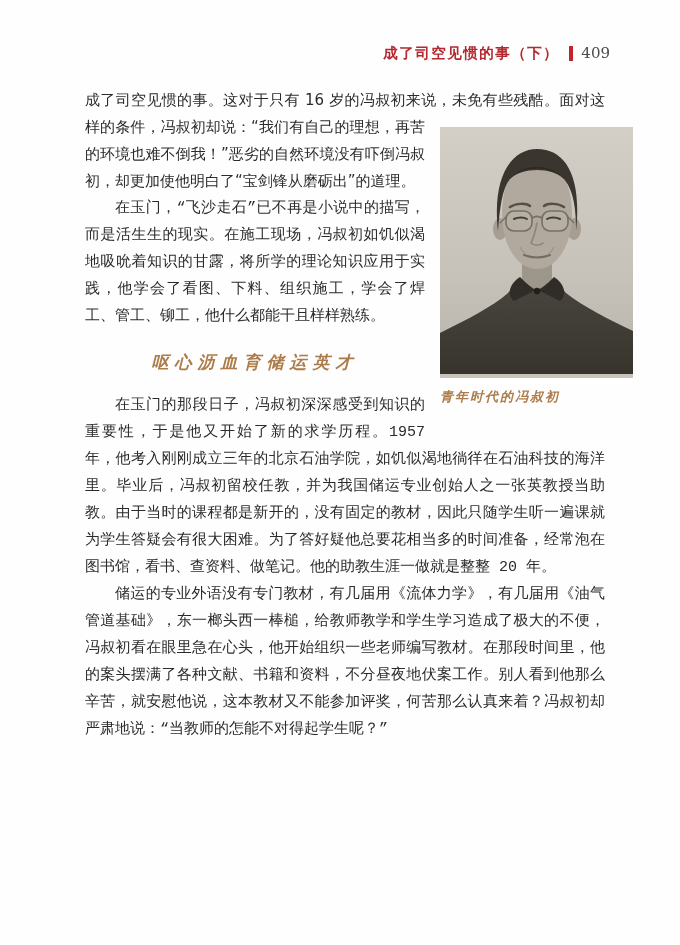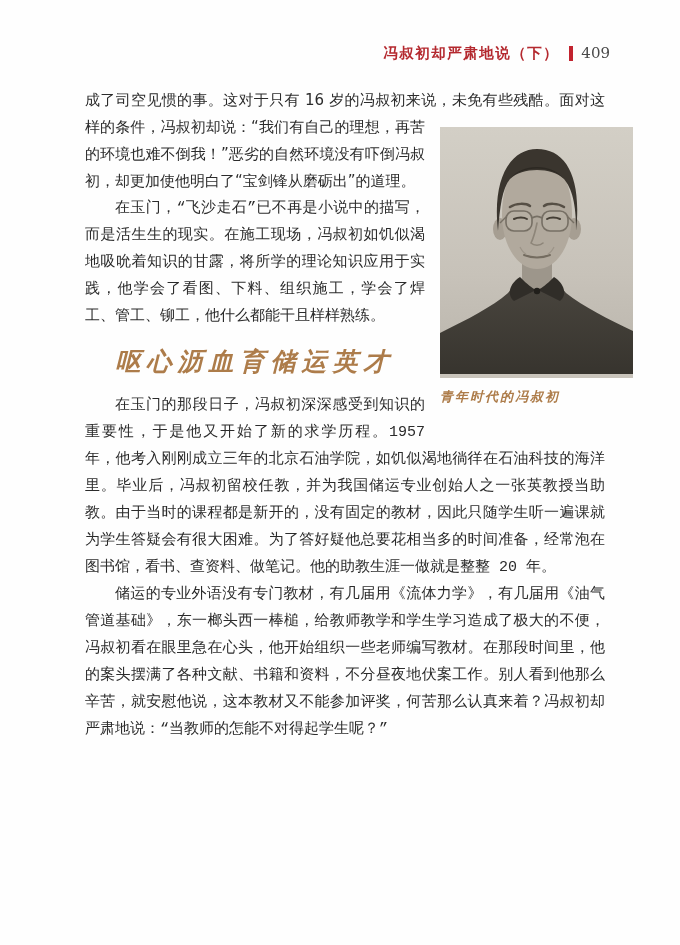--- a/index.html
+++ b/index.html
@@ -80,35 +80,35 @@
     font-style: italic;
     font-family: "DejaVu Serif", "Liberation Serif", serif;
     line-height: 18px;
   }
 
   
   .section-heading {
     margin: 17px 0 15px 0;
     text-align: center;
     color: #ad7c4a;
-    font-size: 25px;
+    font-size: 17px;
     font-weight: bold;
     font-style: italic;
     letter-spacing: 6px;
     line-height: 30px;
     font-family: "DejaVu Serif", "Liberation Serif", serif;
   }
 </style>
 </head>
 <body>
 
 <div class="page">
 
   <div class="running-head">
-    <span class="title">冯叔初却严肃地说（下）</span>
+    <span class="title">成了司空见惯的事（下）</span>
     <span class="bar"></span>
     <span class="folio">409</span>
   </div>
 
   <div class="content">
 
     <p>
       <span class="float-spacer"></span>
       <span class="figure-block">
         <span class="photo-frame">

